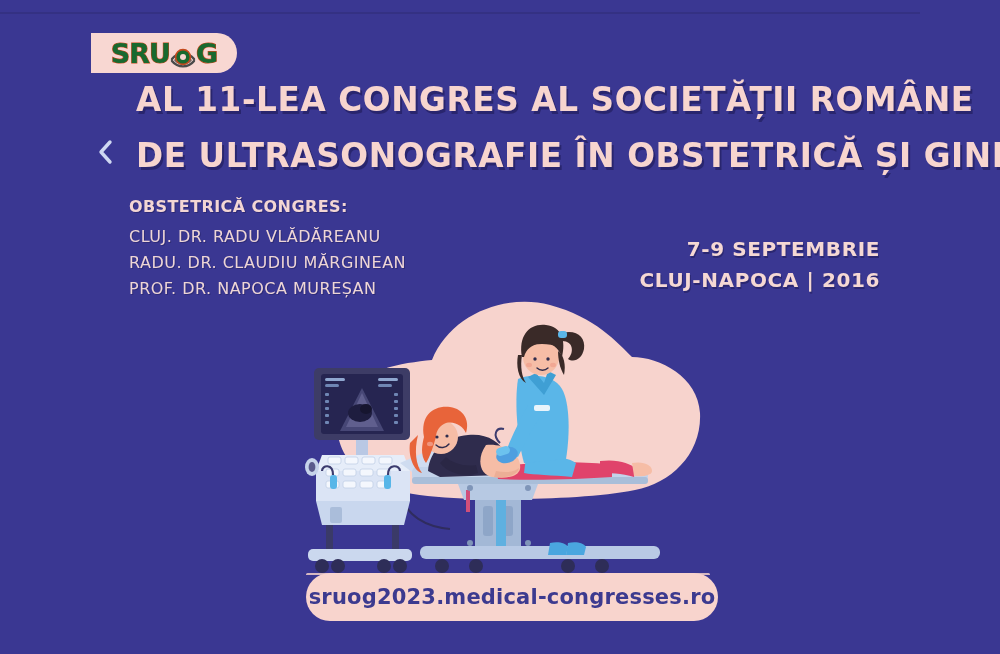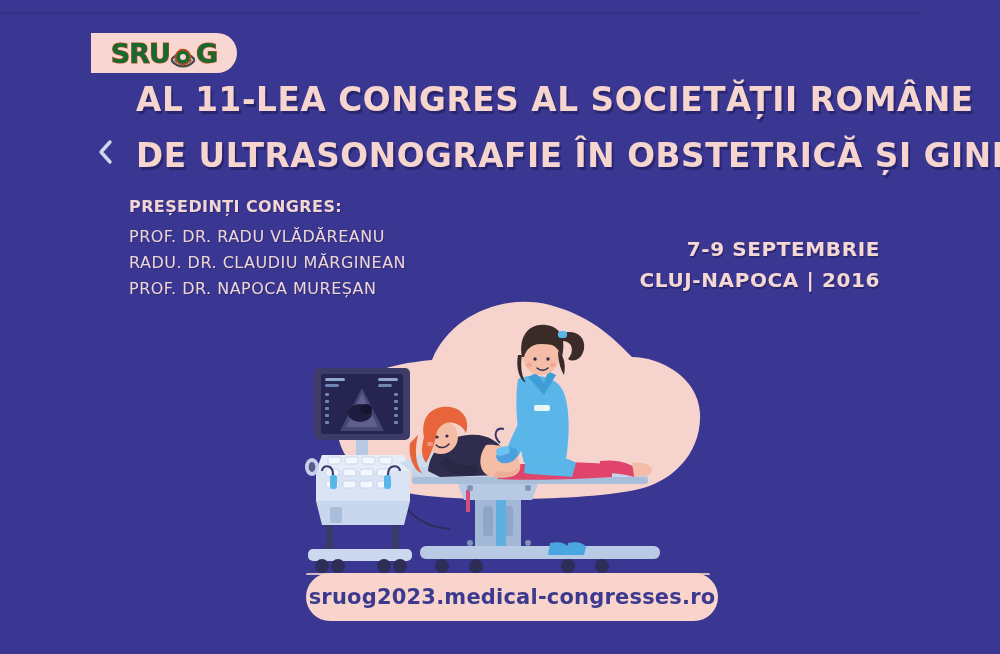--- a/index.html
+++ b/index.html
@@ -182,22 +182,22 @@
       </svg>
     </span>
   </div>
 
   <div class="headline">
     <div class="line">AL 11-LEA CONGRES AL SOCIETĂȚII ROMÂNE</div>
     <div class="line">DE ULTRASONOGRAFIE ÎN OBSTETRICĂ ȘI GINECOLOGIE</div>
   </div>
 
   <div class="presidents">
-    <div class="label">PREȘEDINȚI CONGRES:</div>
-    <div class="name">PROF. DR. RADU VLĂDĂREANU</div>
+    <div class="label">OBSTETRICĂ CONGRES:</div>
+    <div class="name">CLUJ. DR. RADU VLĂDĂREANU</div>
     <div class="name">RADU. DR. CLAUDIU MĂRGINEAN</div>
     <div class="name">PROF. DR. NAPOCA MUREȘAN</div>
   </div>
 
   <div class="datebox">
     <div class="d1">7-9 SEPTEMBRIE</div>
     <div class="d2">CLUJ-NAPOCA  |  2016</div>
   </div>
 
   <div class="illustration">

